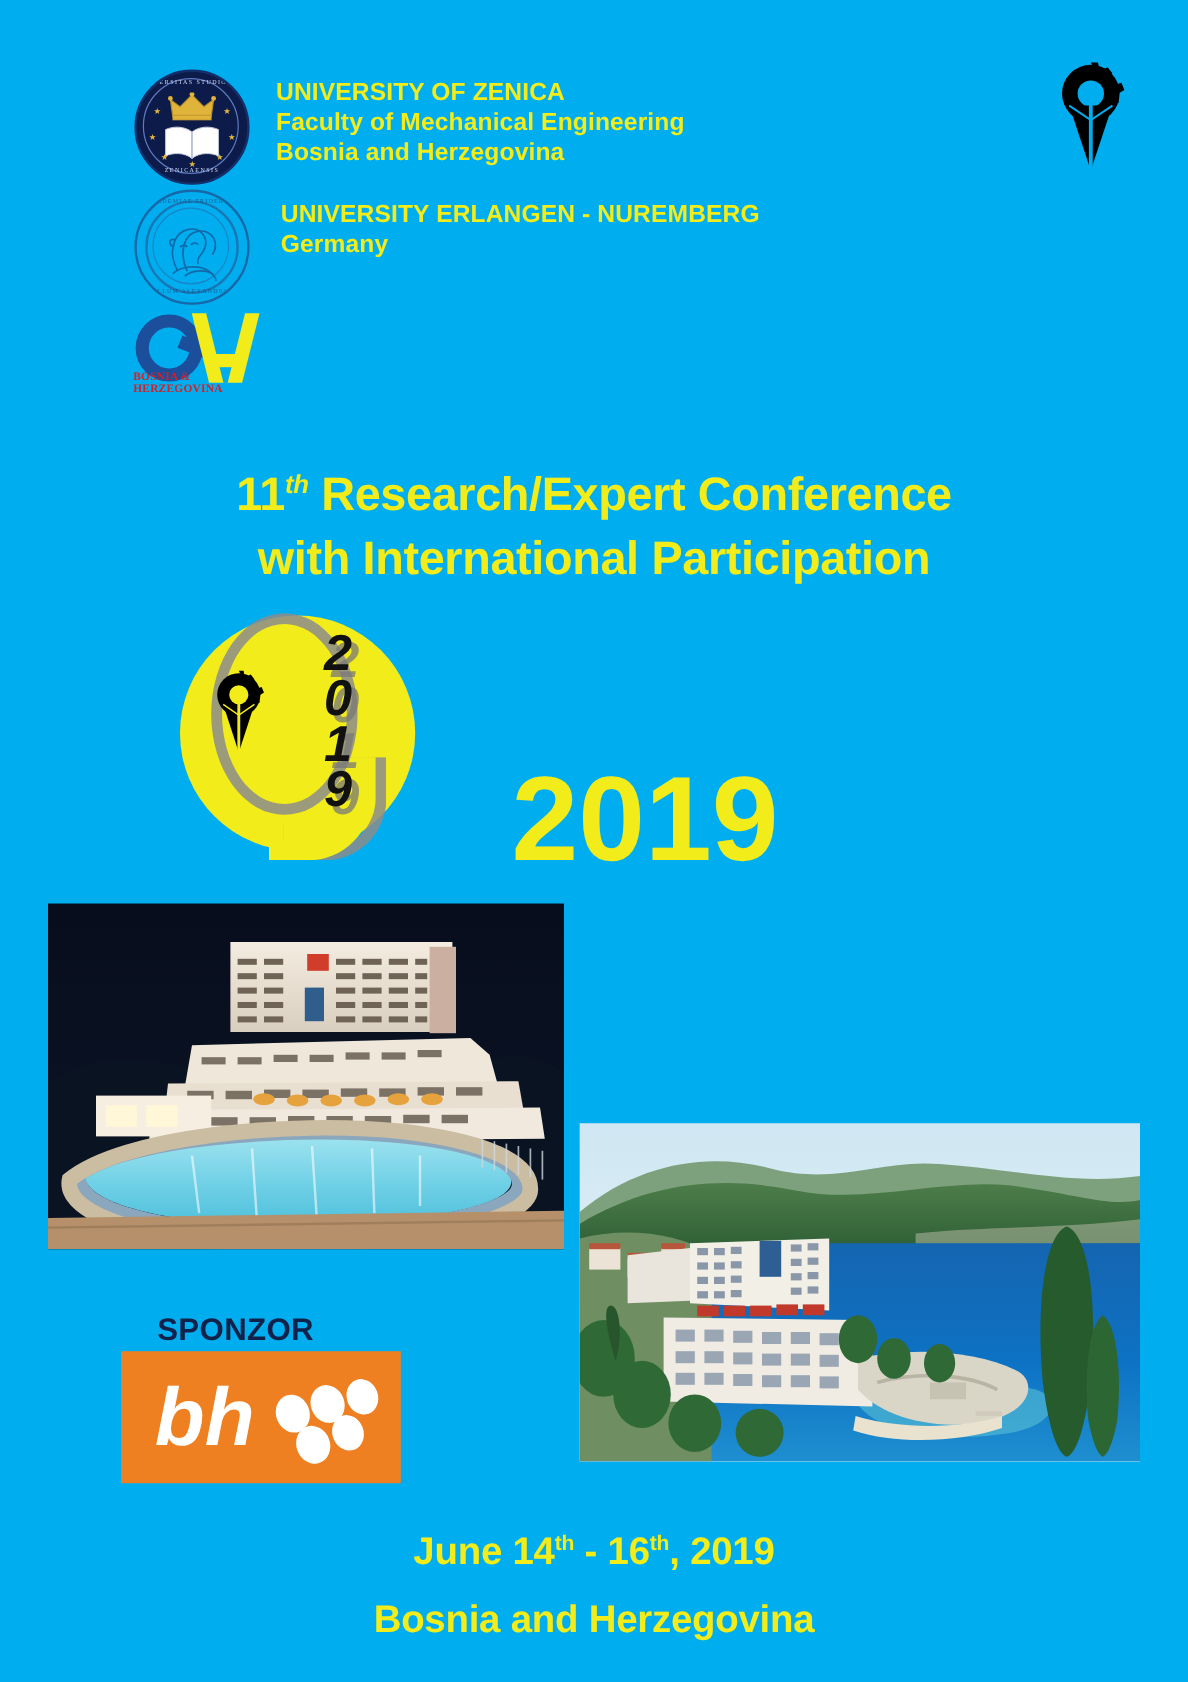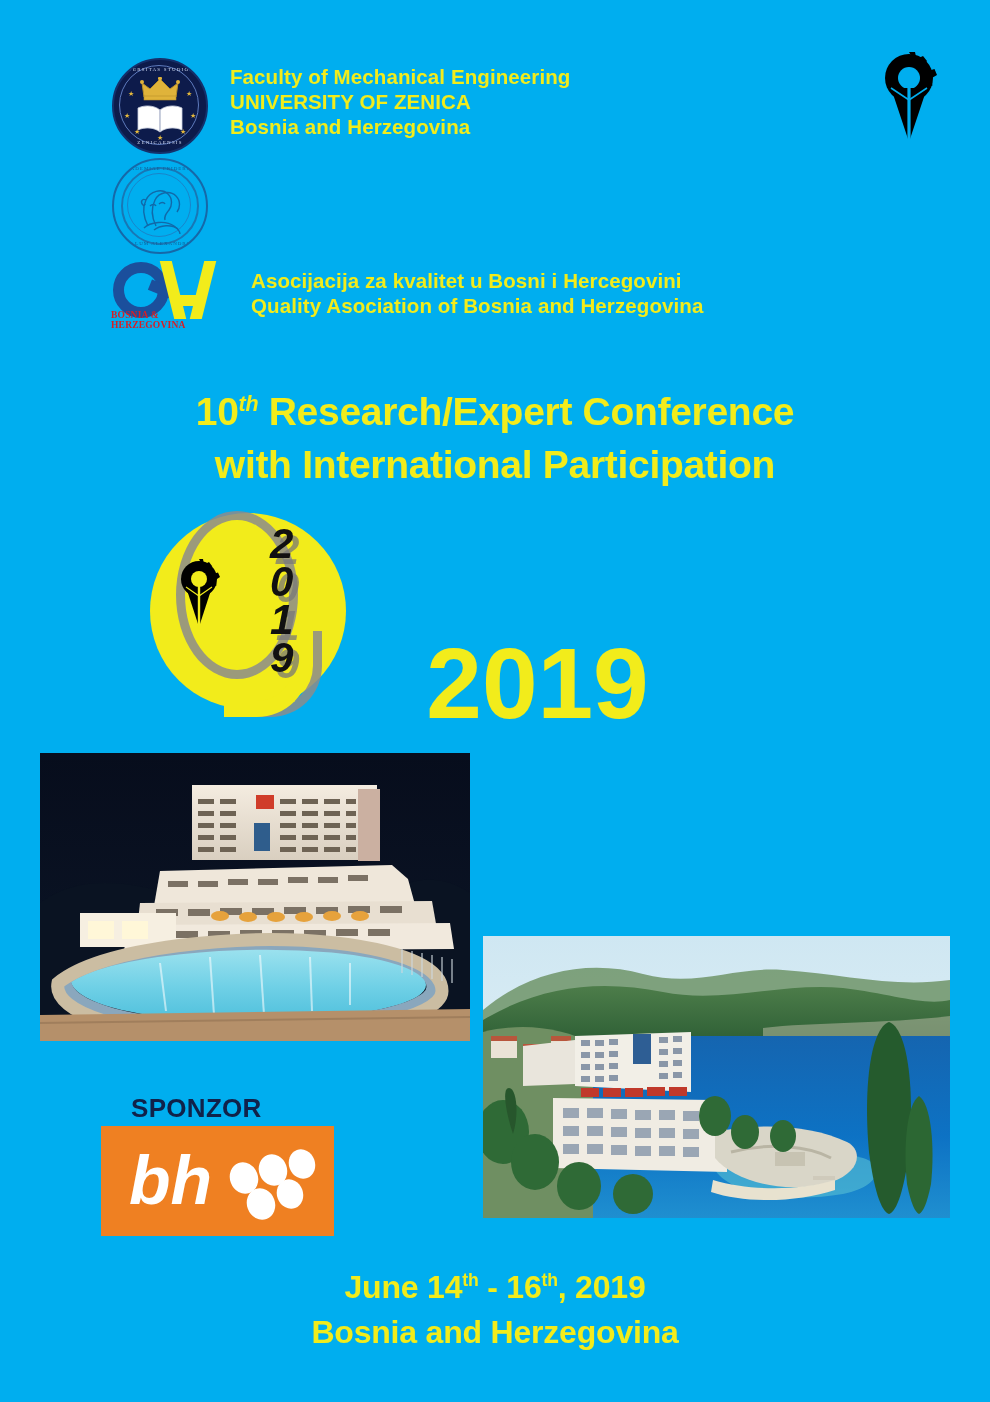--- a/index.html
+++ b/index.html
@@ -302,21 +302,21 @@
   .sponsor-box svg { display: block; width: 100%; height: 100%; }
 
   
   .footer {
     position: absolute;
     left: 0; right: 0; top: 1258px;
     text-align: center;
     color: #F2EC1B;
     font-weight: bold;
     font-size: 32px;
-    line-height: 45px;
+    line-height: 56px;
     letter-spacing: -0.2px;
   }
   .footer sup { font-size: 0.55em; vertical-align: super; }
   .footer .line { display: block; }
 </style>
 </head>
 <body>
 
 <div class="poster">
 
@@ -341,22 +341,22 @@
         <div class="star" style="left:14px; top:30px;">★</div>
         <div class="star" style="left:72px; top:30px;">★</div>
         <div class="star" style="left:10px; top:52px;">★</div>
         <div class="star" style="left:76px; top:52px;">★</div>
         <div class="star" style="left:20px; top:68px;">★</div>
         <div class="star" style="left:66px; top:68px;">★</div>
         <div class="star" style="left:43px; top:74px;">★</div>
       </div>
     </div>
     <div class="org-text">
+      <div>UNIVERSITY OF ZENICA</div>
       <div>Faculty of Mechanical Engineering</div>
-      <div>UNIVERSITY OF ZENICA</div>
       <div>Bosnia and Herzegovina</div>
     </div>
   </div>
 
   <div class="org-block org-2">
     <div class="org-logo">
       <div class="seal-erlangen">
         <div class="ring2"></div>
         <div class="ring3"></div>
         <div class="latin t">ACADEMIAE FRIDERICO</div>
@@ -367,54 +367,54 @@
             <path d="M32 40 C28 38, 26 42, 29 45 C30 46, 31 45, 31 44"></path>
             <path d="M42 66 C38 58, 37 48, 41 40 C45 32, 56 30, 62 36 C67 41, 66 48, 63 52"></path>
             <path d="M30 68 C36 62, 52 60, 60 66 C64 69, 66 72, 66 74"></path>
             <path d="M40 70 C46 65, 58 64, 64 69"></path>
             <path d="M36 46 C38 44, 41 44, 42 46"></path>
             <path d="M45 44 C47 42, 50 42, 51 44"></path>
           </g>
         </svg>
       </div>
     </div>
+    <div class="org-text">
+      <div>UNIVERSITY ERLANGEN - NUREMBERG</div>
+      <div>Germany</div>
+    </div>
   </div>
 
   <div class="org-block org-3">
     <div class="org-logo">
       <div class="qa-logo">
         <div class="q-ring"></div>
         <div class="q-tail"></div>
         <div class="a-left"></div>
         <div class="a-right"></div>
         <div class="a-bar"></div>
         <div class="qa-sub">BOSNIA &amp; HERZEGOVINA</div>
       </div>
     </div>
-    <div class="org-text">
-      <div>Asocijacija za kvalitet u Bosni i Hercegovini</div>
-      <div>Quality Asociation of Bosnia and Herzegovina</div>
-    </div>
   </div>
 
   <div class="gear-mark">
     <svg viewBox="0 0 86 96" width="86" height="96">
       <g fill="#000000">
         <path d="M43 4 l6 0 1.5 7 6.5 -3 4 5 -4.5 5.5 5.5 4.5 6.5 -2 2.5 6 -6 3.5 1.5 7 -6 1.5 -3 -6.5 -5.5 4 0.5 7 -6.5 0.5 -2.5 -6.5 -7 1 -1.5 -6.5 6.5 -2.5 -3.5 -6 5.5 -4 4.5 5 3 -6.5z"></path>
         <circle cx="43" cy="30" r="24"></circle>
       </g>
       <circle cx="43" cy="30" r="11" fill="#00AEEF"></circle>
       <path d="M25 40 L43 94 L61 40 Z" fill="#000000"></path>
       <path d="M43 30 L43 94" stroke="#00AEEF" stroke-width="3.2" fill="none"></path>
       <path d="M25 40 L43 52 L61 40" stroke="#00AEEF" stroke-width="1.6" fill="none"></path>
     </svg>
   </div>
 
   <div class="conf-title">
-    <div><span>10</span><sup>th</sup><span> Research/Expert Conference</span></div>
+    <div><span>11</span><sup>th</sup><span> Research/Expert Conference</span></div>
     <div>with International Participation</div>
   </div>
 
   <div class="quality-row">
 
     <div class="q-badge">
       <div class="q-disc"></div>
       <div class="q-outline"></div>
       <div class="q-outline-tail"></div>
       <div class="q-yellow-tail"></div>

